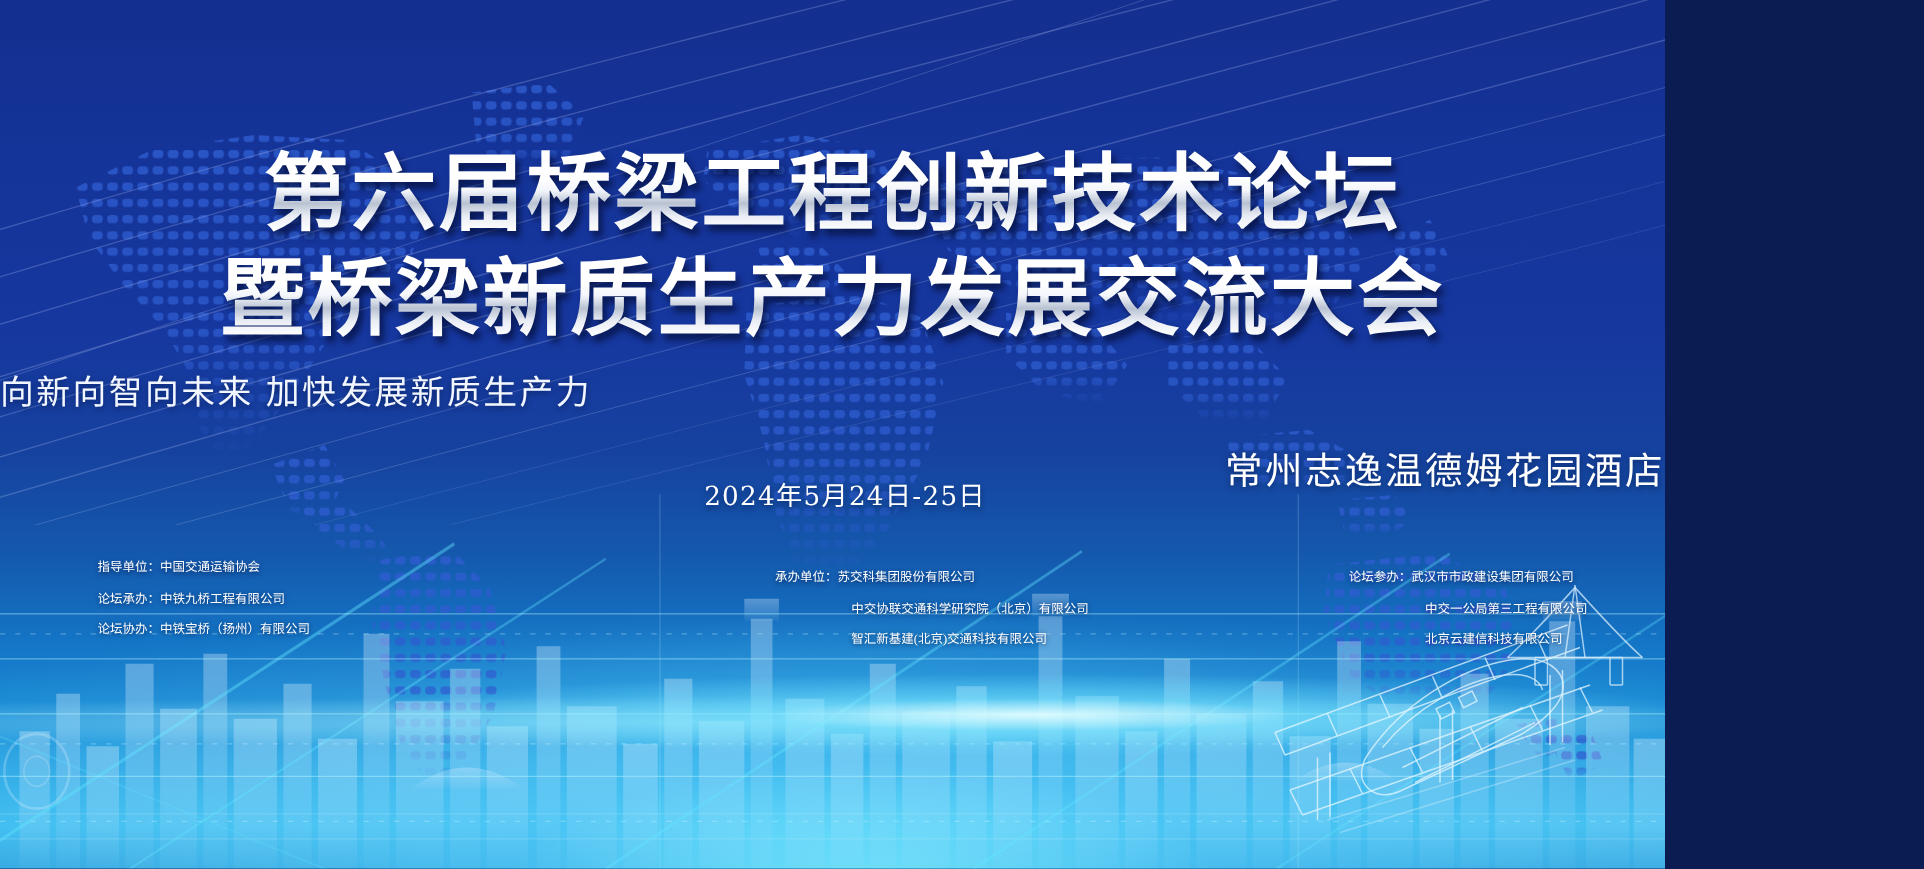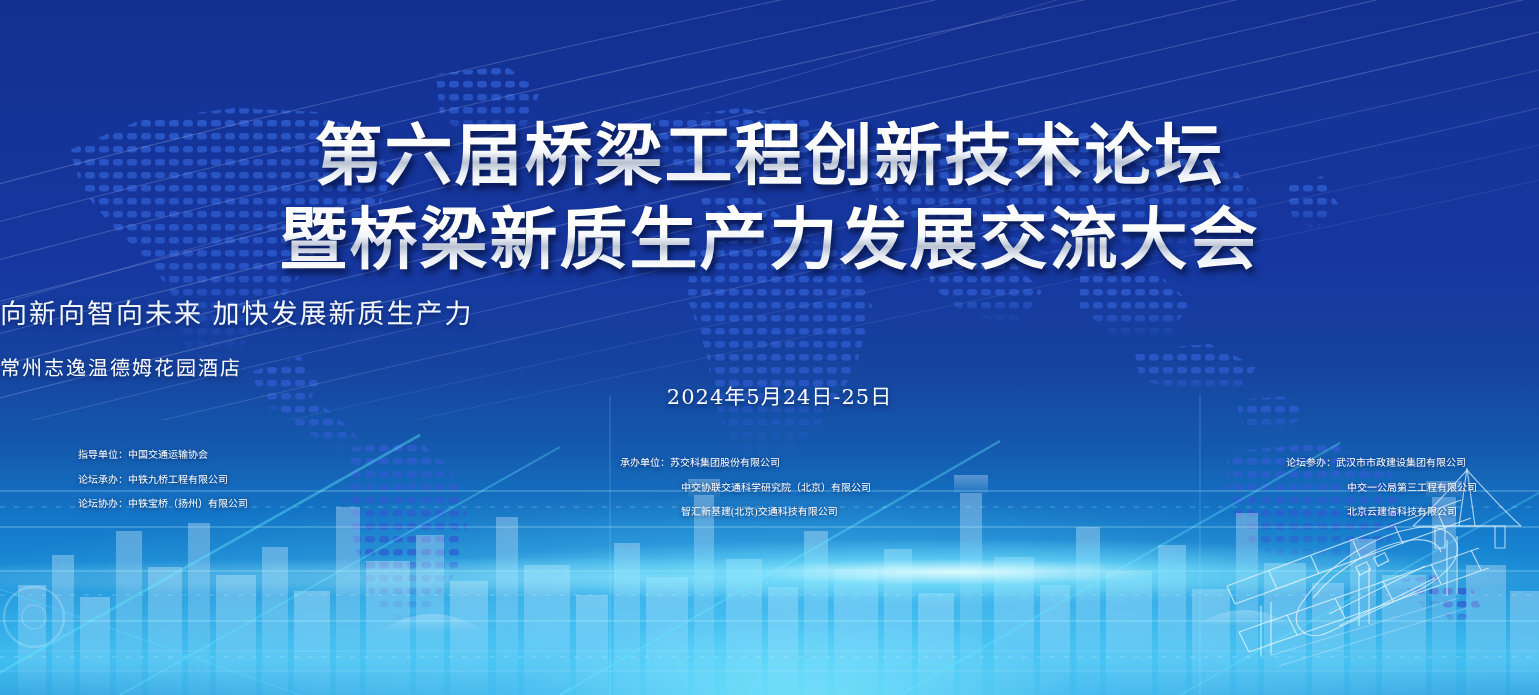--- a/index.html
+++ b/index.html
@@ -4,21 +4,21 @@
 <title>Conference Banner</title>
 <style>
   html,body{margin:0;padding:0;background:#0b1c52;}
   body{
     font-family:"Liberation Sans","DejaVu Sans",sans-serif;
     -webkit-font-smoothing:antialiased;
   }
 
   .banner{
     position:relative;
-    width:1539px;
+    width:1332px;
     height:695px;
     overflow:hidden;
     background:
       linear-gradient(180deg,
         #132f8f 0%,
         #153499 18%,
         #16379f 38%,
         #16429f 52%,
         #1459ad 64%,
         #1475c6 74%,
@@ -114,23 +114,23 @@
     position:absolute; left:0; right:0; top:292px;
     text-align:left;
     font-size:27px;
     letter-spacing:2px;
     color:#f2f6ff;
     text-shadow:0 2px 5px rgba(4,16,60,.6);
   }
 
   .venue{
     position:absolute; left:0; right:0; top:352px;
-    text-align:left;
+    text-align:right;
     font-family:Liberation Mono, monospace;
-    font-size:20px;
+    font-size:30px;
     letter-spacing:2px;
     color:#ffffff;
     text-shadow:0 2px 5px rgba(4,16,60,.6);
   }
   .date{
     position:absolute; left:0; right:0; top:380px;
     text-align:center;
     font-family:"DejaVu Serif","Liberation Serif",serif;
     font-size:21px;
     letter-spacing:1px;

